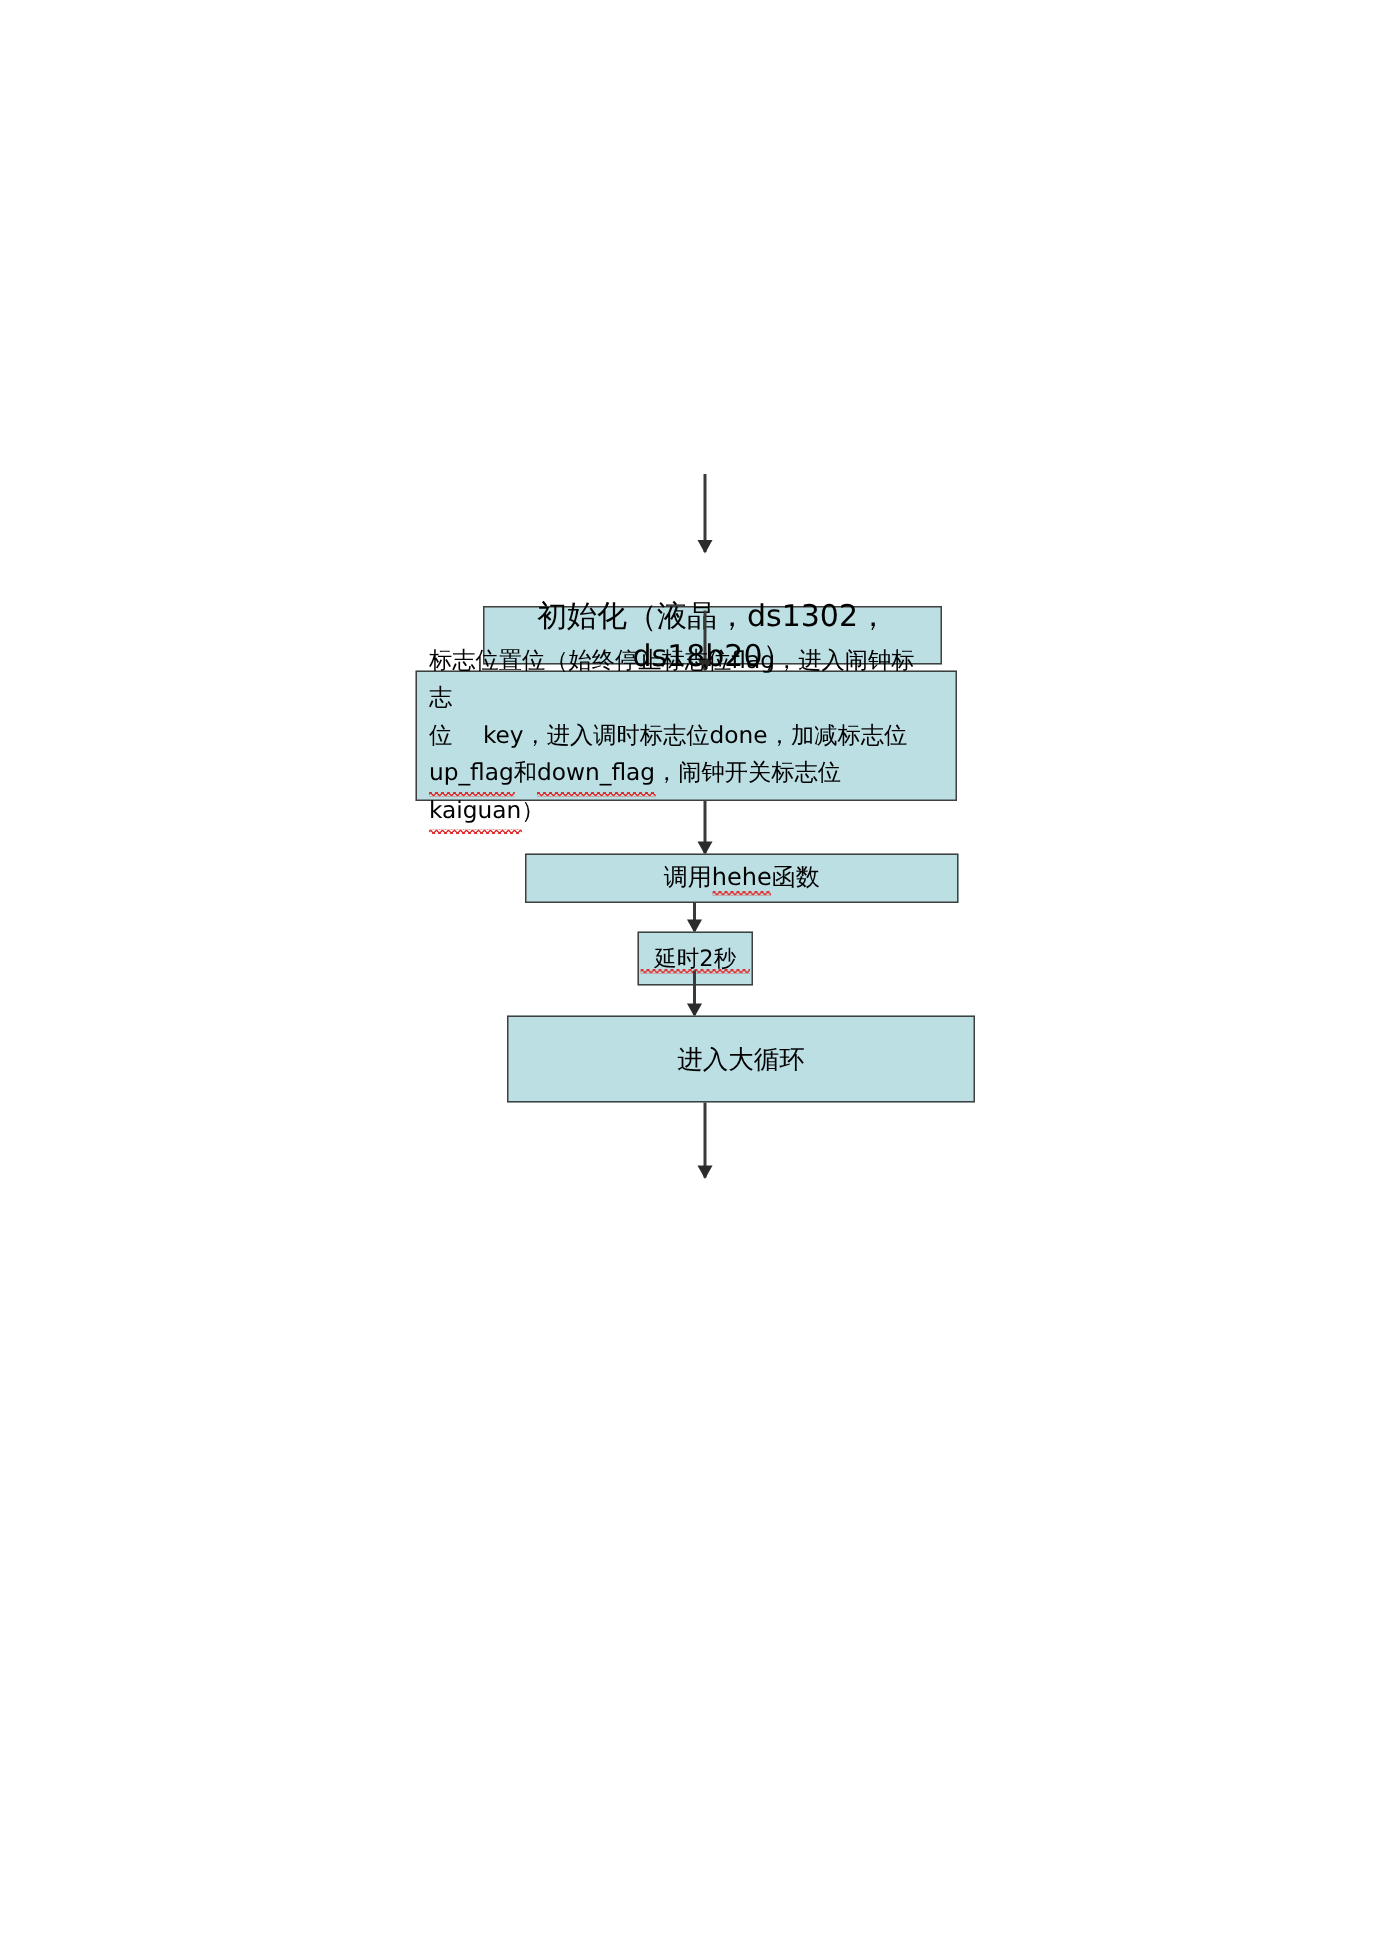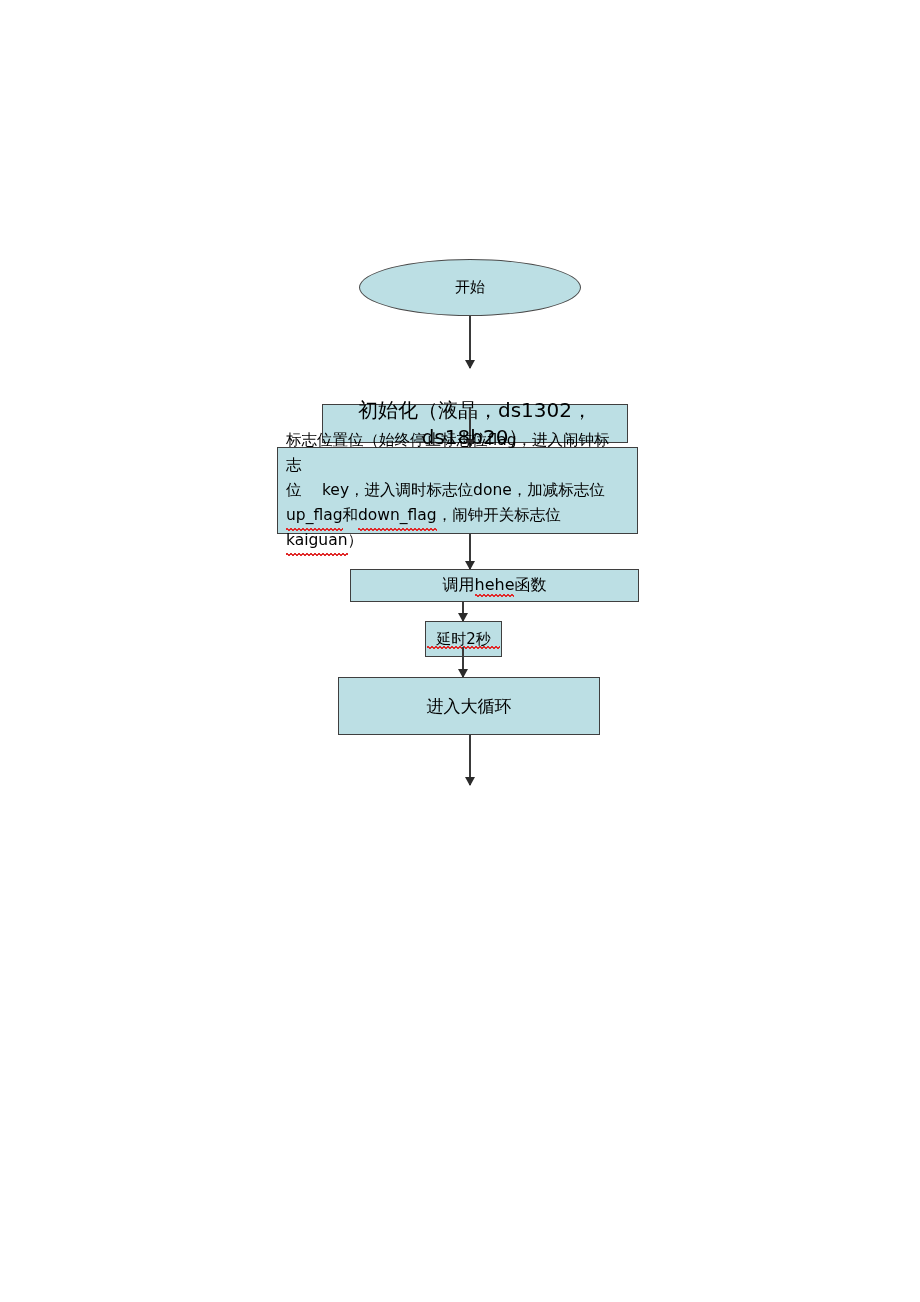--- a/index.html
+++ b/index.html
@@ -96,21 +96,21 @@
     width: 289px; height: 33px;
     font-size: 16px;
   }
   #node-delay {
     left: 425px; top: 621px;
     width: 77px; height: 36px;
     font-size: 15px;
   }
   #node-loop {
     left: 338px; top: 677px;
-    width: 262px; height: 58px;
+    width: 312px; height: 58px;
     font-size: 17px;
   }
 
   
   .arrow {
     position: absolute;
     width: 2px;
     background: #3a3a3a;
   }
   .arrow::after {
@@ -162,23 +162,20 @@
   }
 </style>
 </head>
 <body>
 
 <div class="page">
 
 
   <div class="flow">
 
-    <div class="node oval" id="node-start">
-      <span class="node-label">开始</span>
-    </div>
 
     <div class="arrow" id="arrow-start-init"></div>
 
     <div class="node" id="node-init">
       <span class="node-label">初始化（液晶，ds1302，ds18b20）</span>
     </div>
 
     <div class="arrow" id="arrow-init-flags"></div>
 
     <div class="node" id="node-flags">

